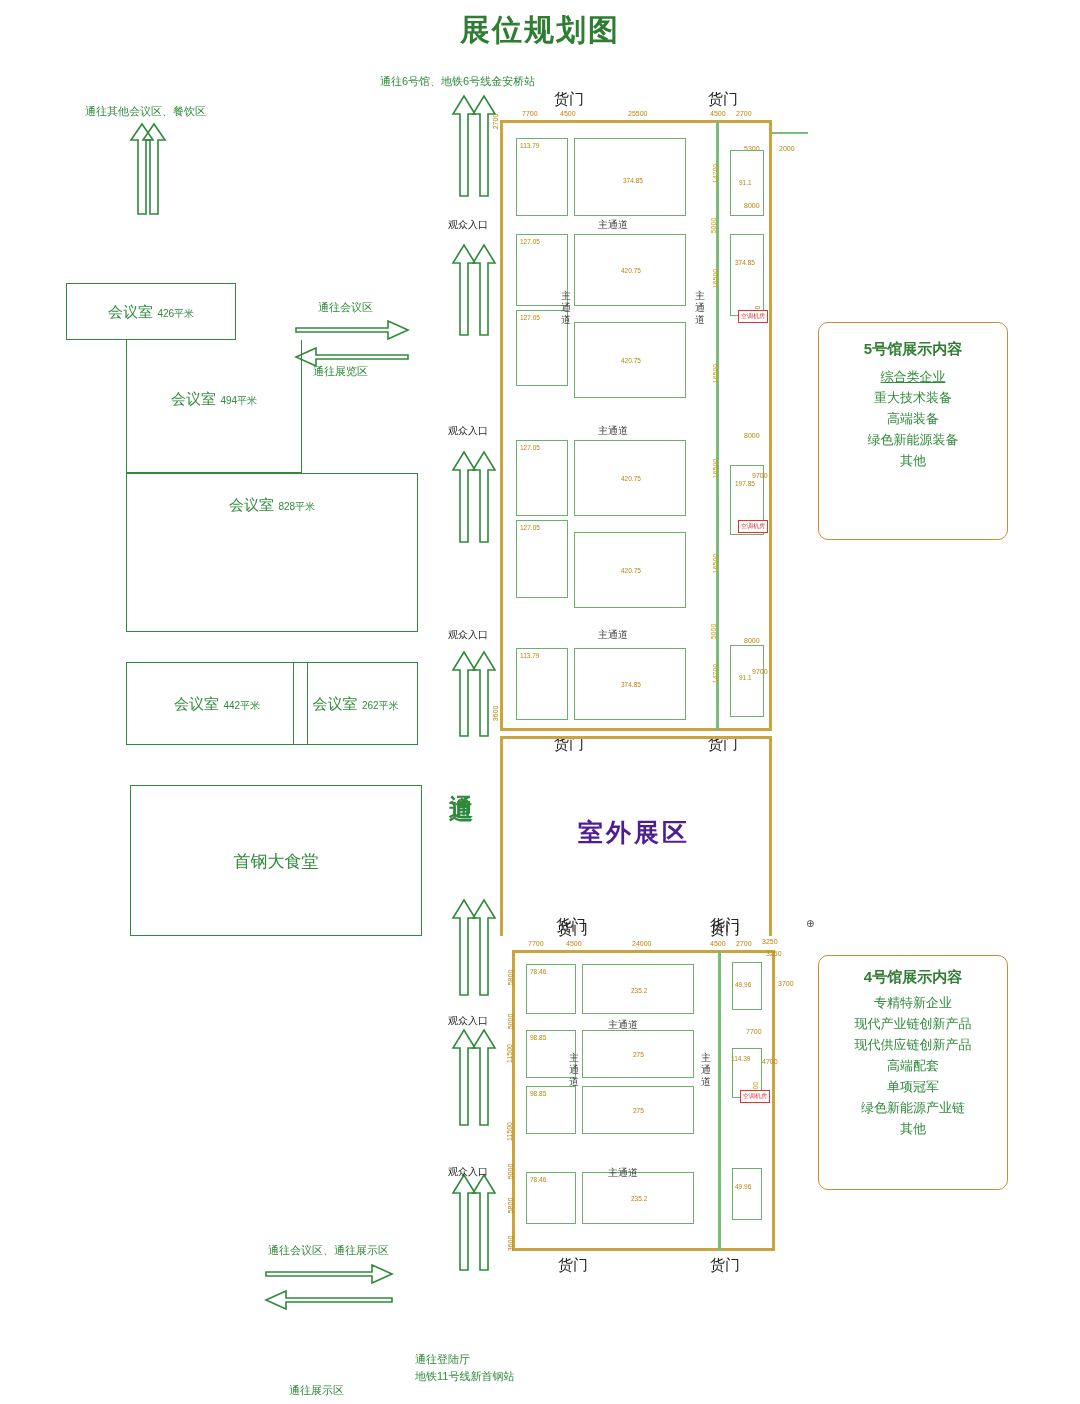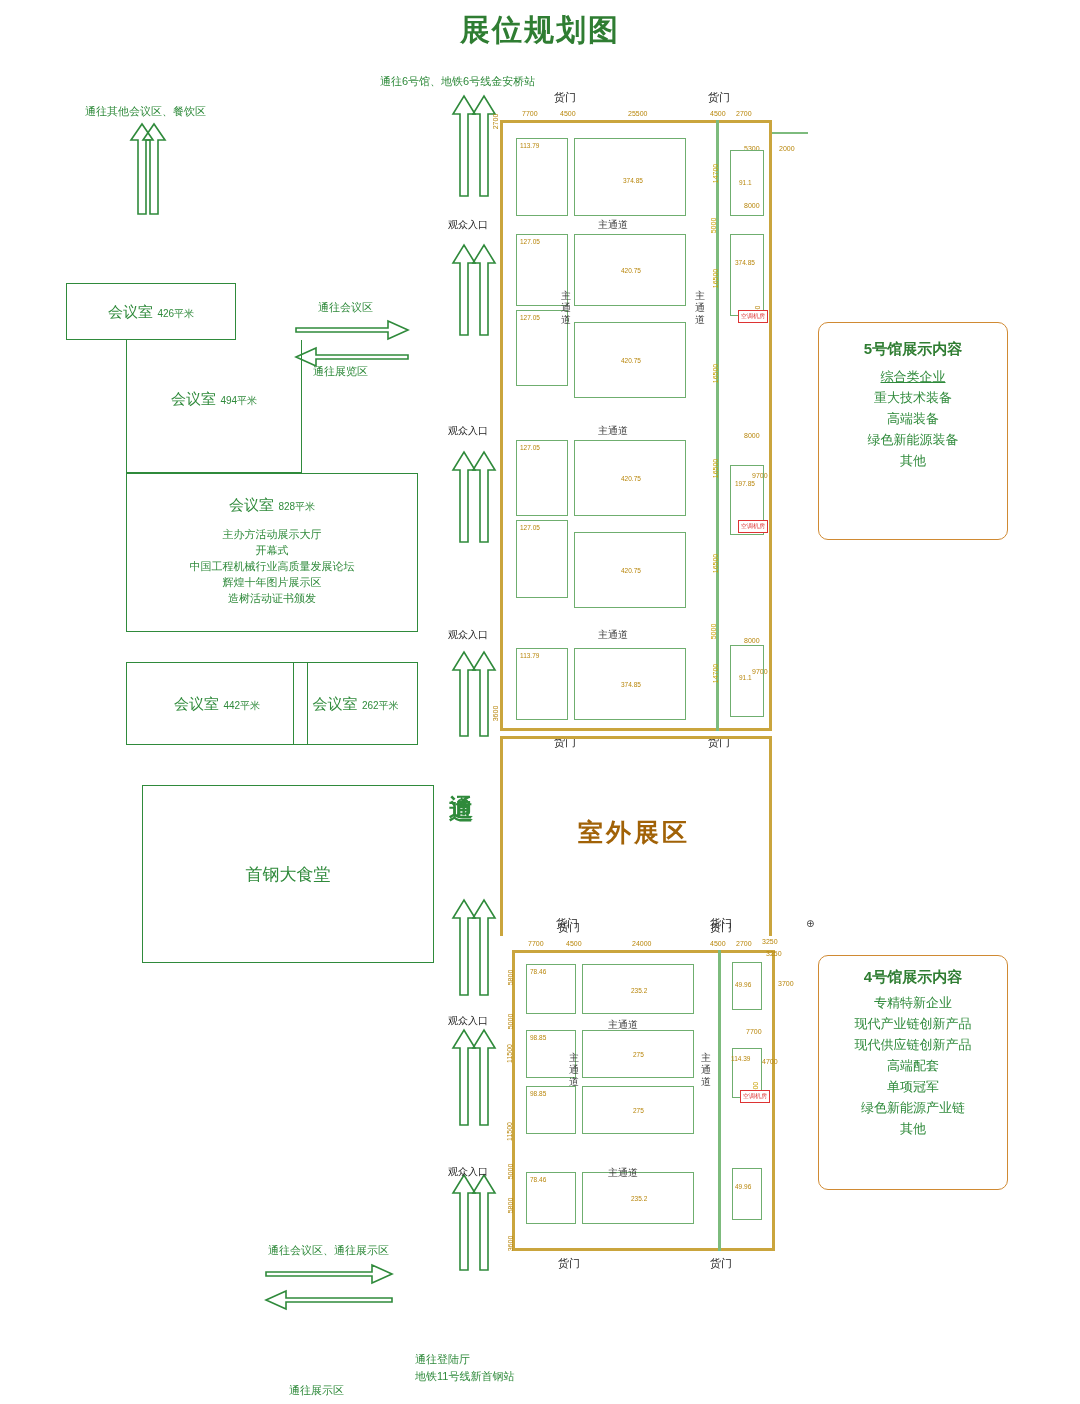--- a/index.html
+++ b/index.html
@@ -14,24 +14,24 @@
   .room-sub{font-size:10px;}
   .hall-box{border:1.5px solid #d08a33;border-radius:10px;box-sizing:border-box;color:#2f8a3b;text-align:center;}
   .hall-title{color:#2f7d32;font-size:15px;font-weight:bold;}
   .hall-item{color:#2f8a3b;font-size:13px;line-height:21px;}
   .booth{border:1px solid #6fae6f;box-sizing:border-box;position:absolute;}
   .booth .num{position:absolute;left:3px;top:3px;font-size:6.5px;color:#b8860b;}
   .wall{position:absolute;background:#caa53d;}
   .wall-g{position:absolute;background:#7dbb7d;}
   .mainpass{color:#3b3b3b;font-size:10px;white-space:nowrap;text-align:center;}
   .vpass{color:#3b3b3b;font-size:10px;width:12px;line-height:12px;text-align:center;}
-  .doorlbl{color:#222;font-size:11px;white-space:nowrap;}
+  .doorlbl{color:#222;font-size:15px;white-space:nowrap;}
   .entr{color:#222;font-size:10px;white-space:nowrap;}
   .acbox{border:1px solid #d33;color:#d33;font-size:6px;text-align:center;padding:1px 2px;position:absolute;background:#fff;}
-  .outdoor{color:#a16207;font-size:25px;font-weight:bold;letter-spacing:3px;}
+  .outdoor{color:#4c1d95;font-size:25px;font-weight:bold;letter-spacing:3px;}
   .bigpass{color:#2f8a3b;font-size:24px;font-weight:bold;line-height:30px;text-align:center;width:34px;}
   .arrowtxt{color:#2f8a3b;font-size:11px;white-space:nowrap;text-align:center;}
   svg{display:block;overflow:visible;}
 </style>
 </head>
 <body>
 
 <div class="abs title">展位规划图</div>
 
 <div class="abs" style="left:85px;top:104px;">
@@ -76,41 +76,34 @@
   <div style="position:absolute;left:50%;top:50px;transform:translateX(-50%);white-space:nowrap;">
     <span class="room-label">会议室</span>
     <span class="room-sub">494平米</span>
   </div>
 </div>
 <div class="abs room" style="left:126px;top:473px;width:292px;height:159px;">
   <div style="position:absolute;left:0;top:22px;width:100%;text-align:center;white-space:nowrap;">
     <span class="room-label">会议室</span>
     <span class="room-sub">828平米</span>
   </div>
-  <div style="position:absolute;left:0;top:52px;width:100%;text-align:center;">
-    <div class="lbl" style="line-height:16px;">主办方活动展示大厅</div>
-    <div class="lbl" style="line-height:16px;">开幕式</div>
-    <div class="lbl" style="line-height:16px;">中国工程机械行业高质量发展论坛</div>
-    <div class="lbl" style="line-height:16px;">辉煌十年图片展示区</div>
-    <div class="lbl" style="line-height:16px;">造树活动证书颁发</div>
-  </div>
 </div>
 <div class="abs room" style="left:126px;top:662px;width:182px;height:83px;">
   <div style="position:absolute;left:50%;top:50%;transform:translate(-50%,-50%);white-space:nowrap;">
     <span class="room-label">会议室</span>
     <span class="room-sub">442平米</span>
   </div>
 </div>
 <div class="abs room" style="left:293px;top:662px;width:125px;height:83px;">
   <div style="position:absolute;left:50%;top:50%;transform:translate(-50%,-50%);white-space:nowrap;">
     <span class="room-label">会议室</span>
     <span class="room-sub">262平米</span>
   </div>
 </div>
-<div class="abs room" style="left:142px;top:785px;width:292px;height:178px;">
+<div class="abs room" style="left:130px;top:785px;width:292px;height:151px;">
   <div style="position:absolute;left:50%;top:50%;transform:translate(-50%,-50%);white-space:nowrap;">
     <span class="room-label" style="font-size:17px;">首钢大食堂</span>
   </div>
 </div>
 
 <div class="abs arrowtxt" style="left:318px;top:300px;">通往会议区</div>
 <svg class="abs" style="left:296px;top:318px;width:112px;height:24px;">
   <polygon points="0,10 92,10 92,3 112,12 92,21 92,14 0,14" fill="none" stroke="#2f8a3b" stroke-width="1.6"></polygon>
 </svg>
 <svg class="abs" style="left:296px;top:345px;width:112px;height:22px;">

